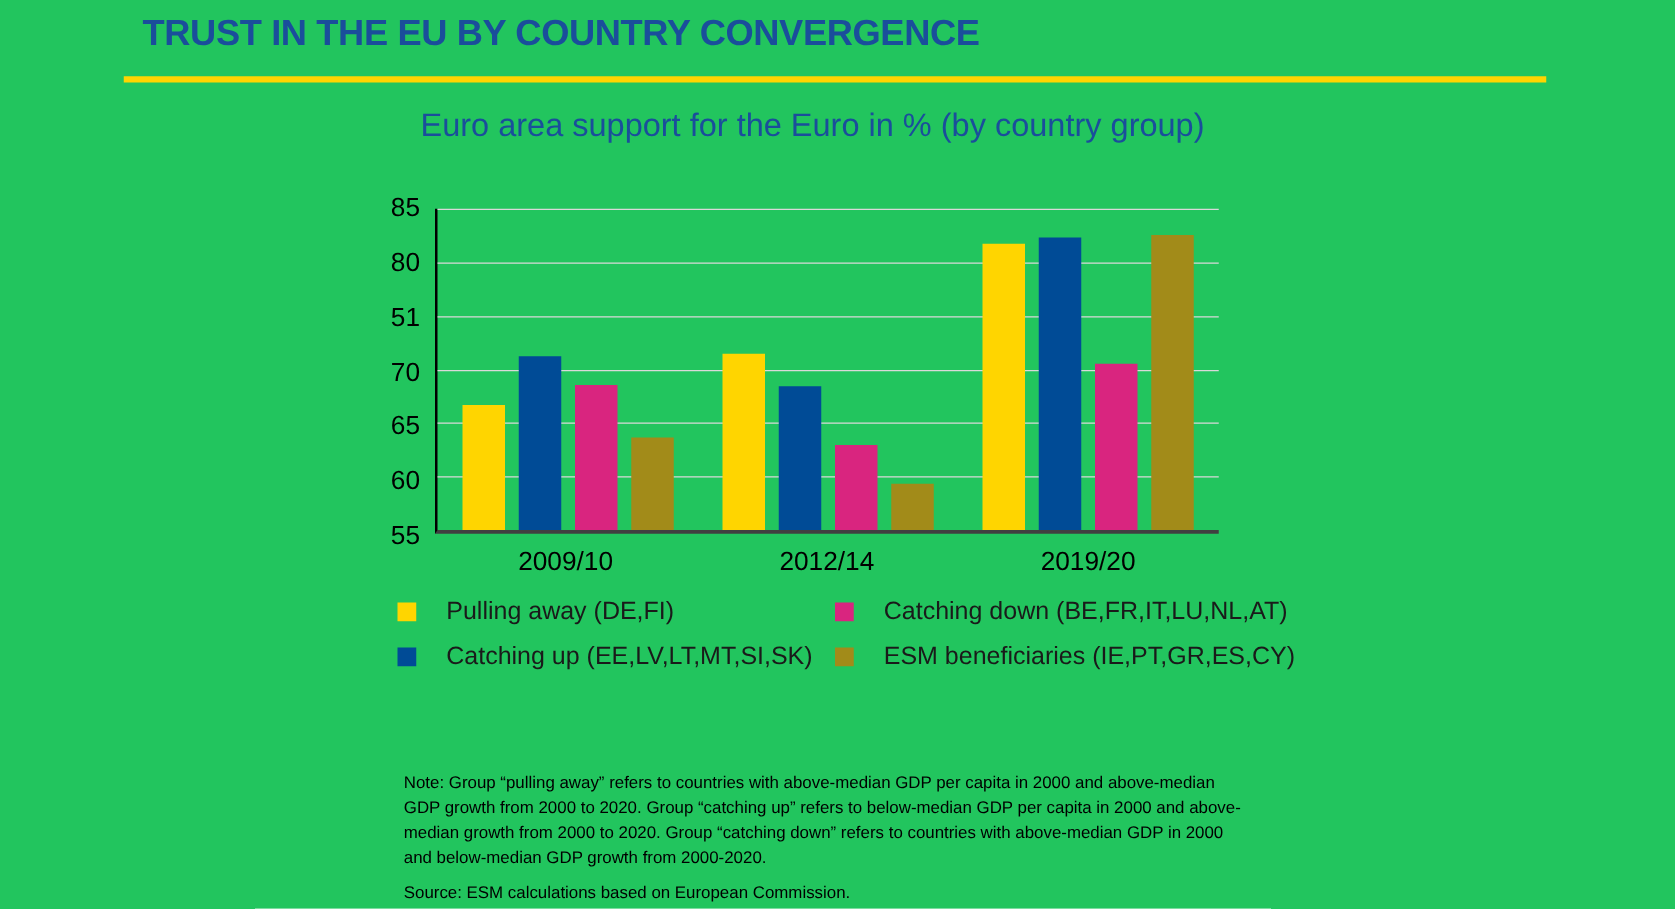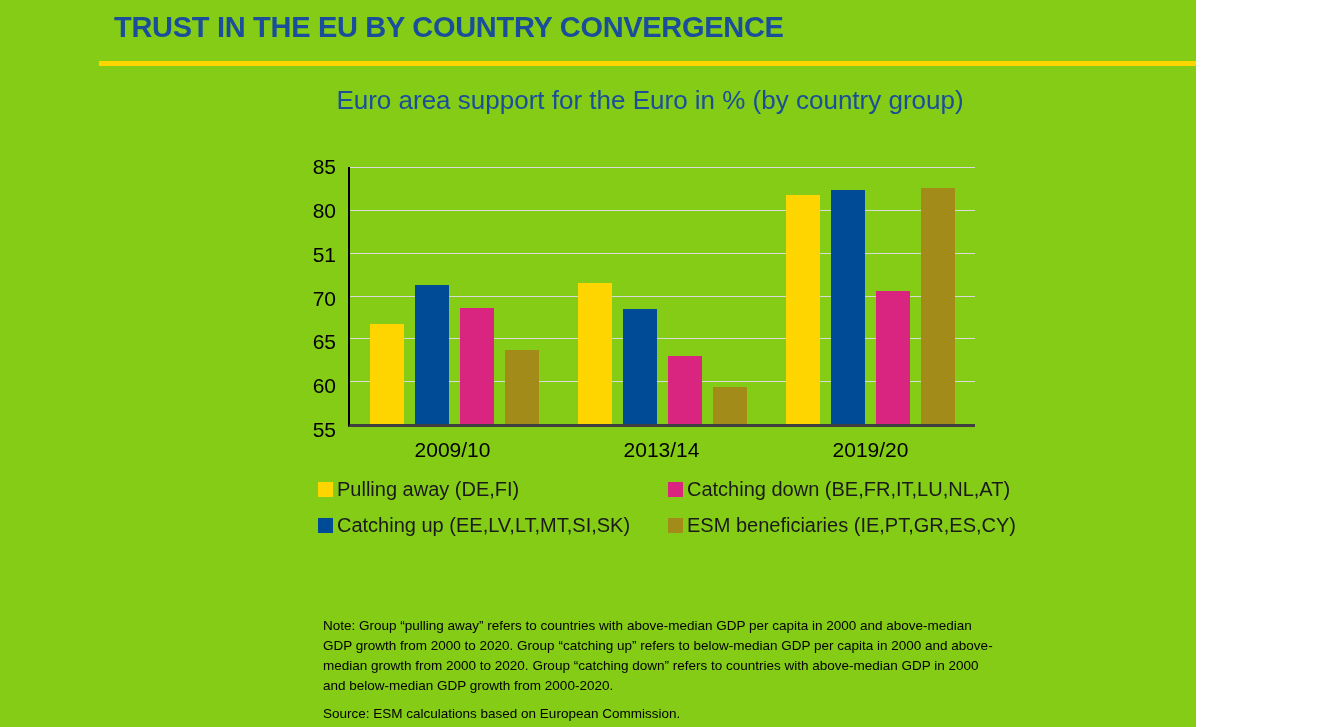--- a/index.html
+++ b/index.html
@@ -1,21 +1,21 @@
 <!DOCTYPE html>
 <html><head>
 <meta charset="utf-8">
 <style>
   html, body { margin: 0; padding: 0; background: #ffffff; }
   * { box-sizing: border-box; }
   .slide {
     position: relative;
-    width: 1196px;
+    width: 1340px;
     height: 727px;
-    background: #84cc16;
+    background: #22c55e;
     font-family: "Liberation Sans", sans-serif;
     overflow: hidden;
   }
   .page-title {
     position: absolute;
     left: 114px; top: 11px;
     font-size: 29px;
     font-weight: bold;
     letter-spacing: -0.3px;
     color: #1A4E9B;
@@ -94,21 +94,21 @@
   .legend {
     position: absolute;
     left: 318px; top: 478px;
     display: grid;
     grid-template-columns: 350px auto;
     row-gap: 13px;
   }
   .legend-item {
     display: flex;
     align-items: center;
-    gap: 4px;
+    gap: 24px;
   }
   .legend-swatch {
     width: 15px; height: 15px;
     flex: 0 0 15px;
   }
   .legend-label {
     font-size: 20px;
     color: #1A1A1A;
     white-space: nowrap;
   }
@@ -175,21 +175,21 @@
           <div class="bar" style="height: 89%; background: rgb(255, 213, 0);"></div>
           <div class="bar" style="height: 91%; background: rgb(0, 75, 150);"></div>
           <div class="bar" style="height: 51.6667%; background: rgb(217, 37, 127);"></div>
           <div class="bar" style="height: 91.6667%; background: rgb(162, 139, 25);"></div>
         </div>
       </div>
   </div>
 
   <div class="x-labels" id="xLabels">
       <div class="x-tick">2009/10</div>
-      <div class="x-tick">2013/14</div>
+      <div class="x-tick">2012/14</div>
       <div class="x-tick">2019/20</div>
     </div>
 
   <div class="legend" id="legend">
       <div class="legend-item">
         <span class="legend-swatch" style="background: rgb(255, 213, 0);"></span>
         <span class="legend-label">Pulling away (DE,FI)</span>
       </div>
       <div class="legend-item">
         <span class="legend-swatch" style="background: rgb(217, 37, 127);"></span>

